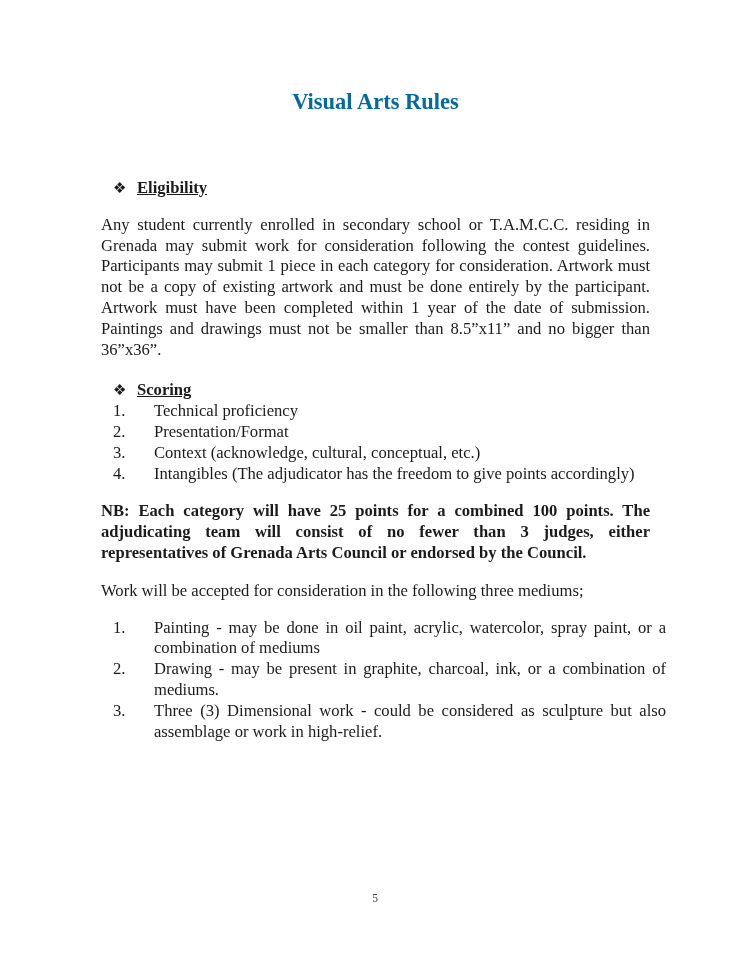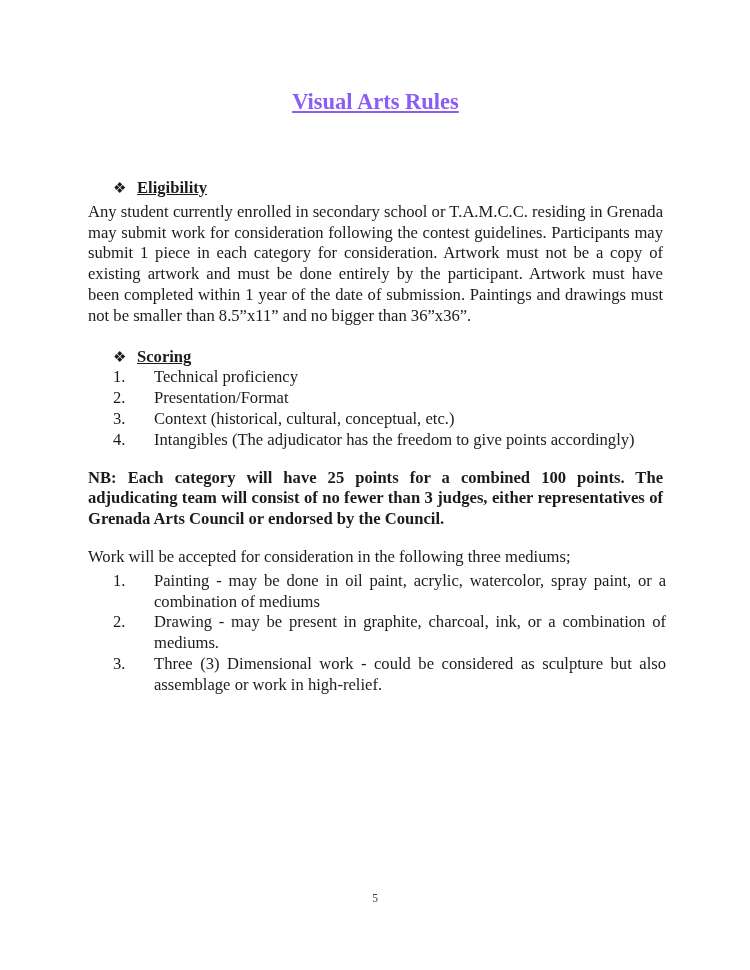--- a/index.html
+++ b/index.html
@@ -20,41 +20,40 @@
   }
   .doc-title {
     margin: 0;
     padding-top: 88px;
     text-align: center;
     font-size: 22.5px;
     line-height: 28px;
     font-weight: bold;
   }
   .doc-title .title-text {
-    color: #8b5cf6;
-    text-decoration: underline;
+    color: #0369a1;
   }
   .section-head {
     padding-left: 28px;
     font-size: 16.6px;
     line-height: 20.8px;
   }
   .section-head .bullet {
     display: inline-block;
     width: 24px;
     font-size: 15px;
   }
   .section-head .label {
     font-weight: bold;
     text-decoration: underline;
   }
   .head-eligibility { margin-top: 62px; }
   .head-scoring   { margin-top: 20px; }
   .para {
-    margin: 3px;
+    margin: 16px;
     font-size: 16.6px;
     line-height: 20.8px;
     text-align: justify;
   }
   .para.bold { font-weight: bold; }
   .gap-top { margin-top: 17px; }
   .olist { margin: 0; }
   .oli {
     display: flex;
     font-size: 16.6px;
@@ -105,21 +104,21 @@
       <div class="oli">
         <span class="num">1.</span>
         <span class="txt">Technical proficiency</span>
       </div>
       <div class="oli">
         <span class="num">2.</span>
         <span class="txt">Presentation/Format</span>
       </div>
       <div class="oli">
         <span class="num">3.</span>
-        <span class="txt">Context (historical, cultural, conceptual, etc.)</span>
+        <span class="txt">Context (acknowledge, cultural, conceptual, etc.)</span>
       </div>
       <div class="oli">
         <span class="num">4.</span>
         <span class="txt">Intangibles (The adjudicator has the freedom to give points accordingly)</span>
       </div>
     </div>
 
     <p class="para bold gap-top">NB: Each category will have 25 points for a combined 100 points. The adjudicating team will consist of no fewer than 3 judges, either representatives of Grenada Arts Council or endorsed by the Council.</p>
 
     <p class="para gap-top">Work will be accepted for consideration in the following three mediums;</p>

